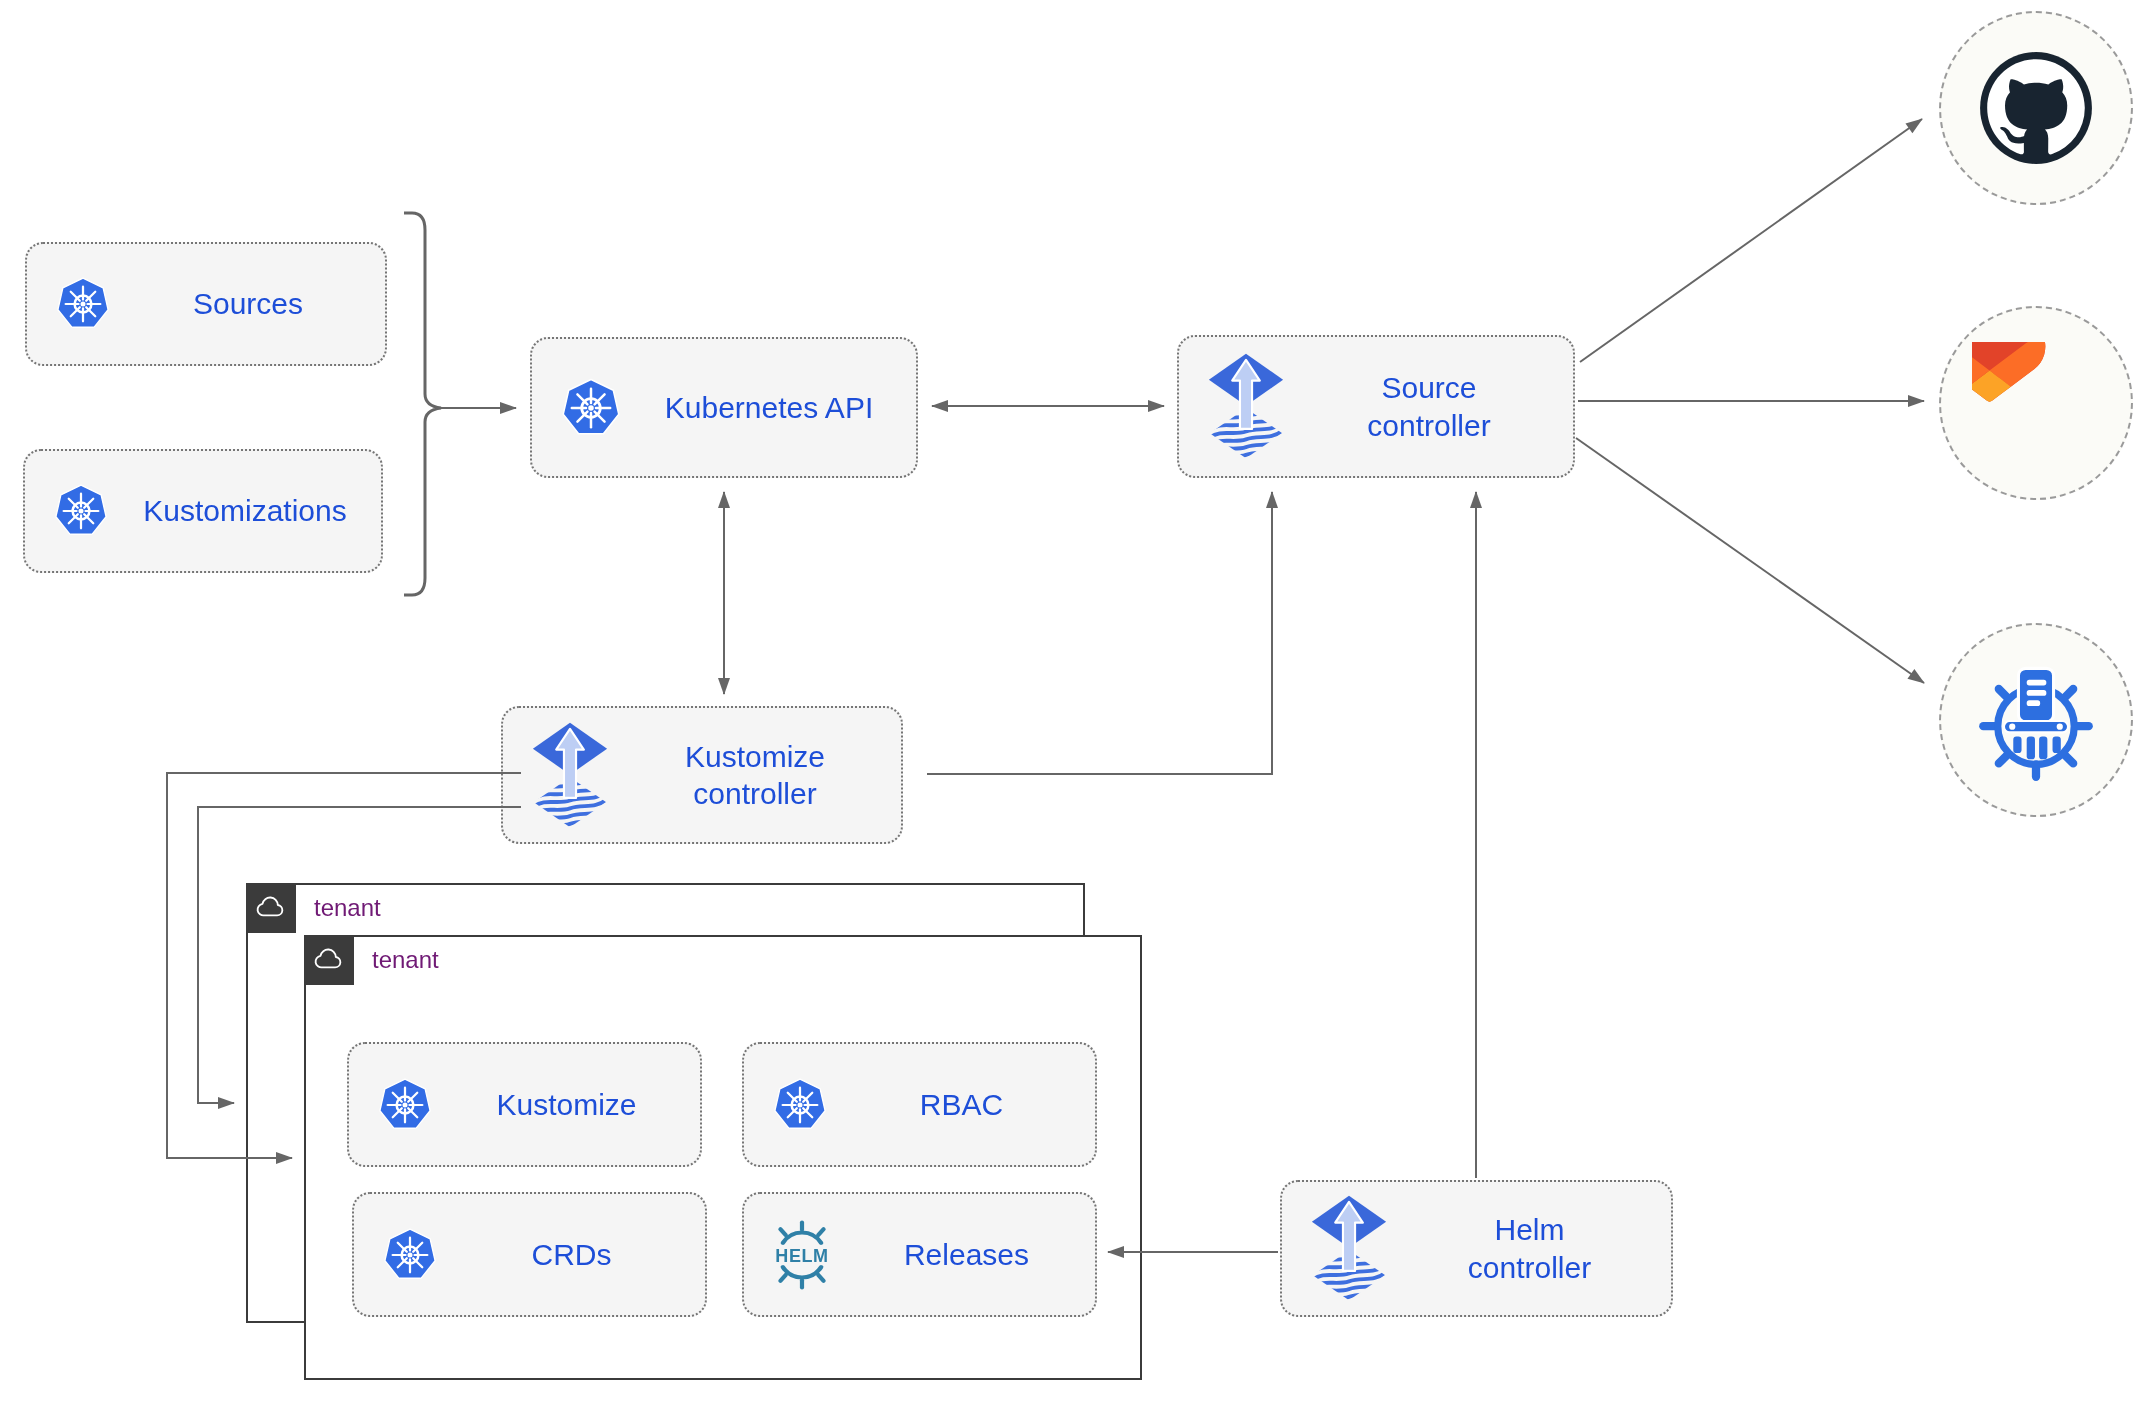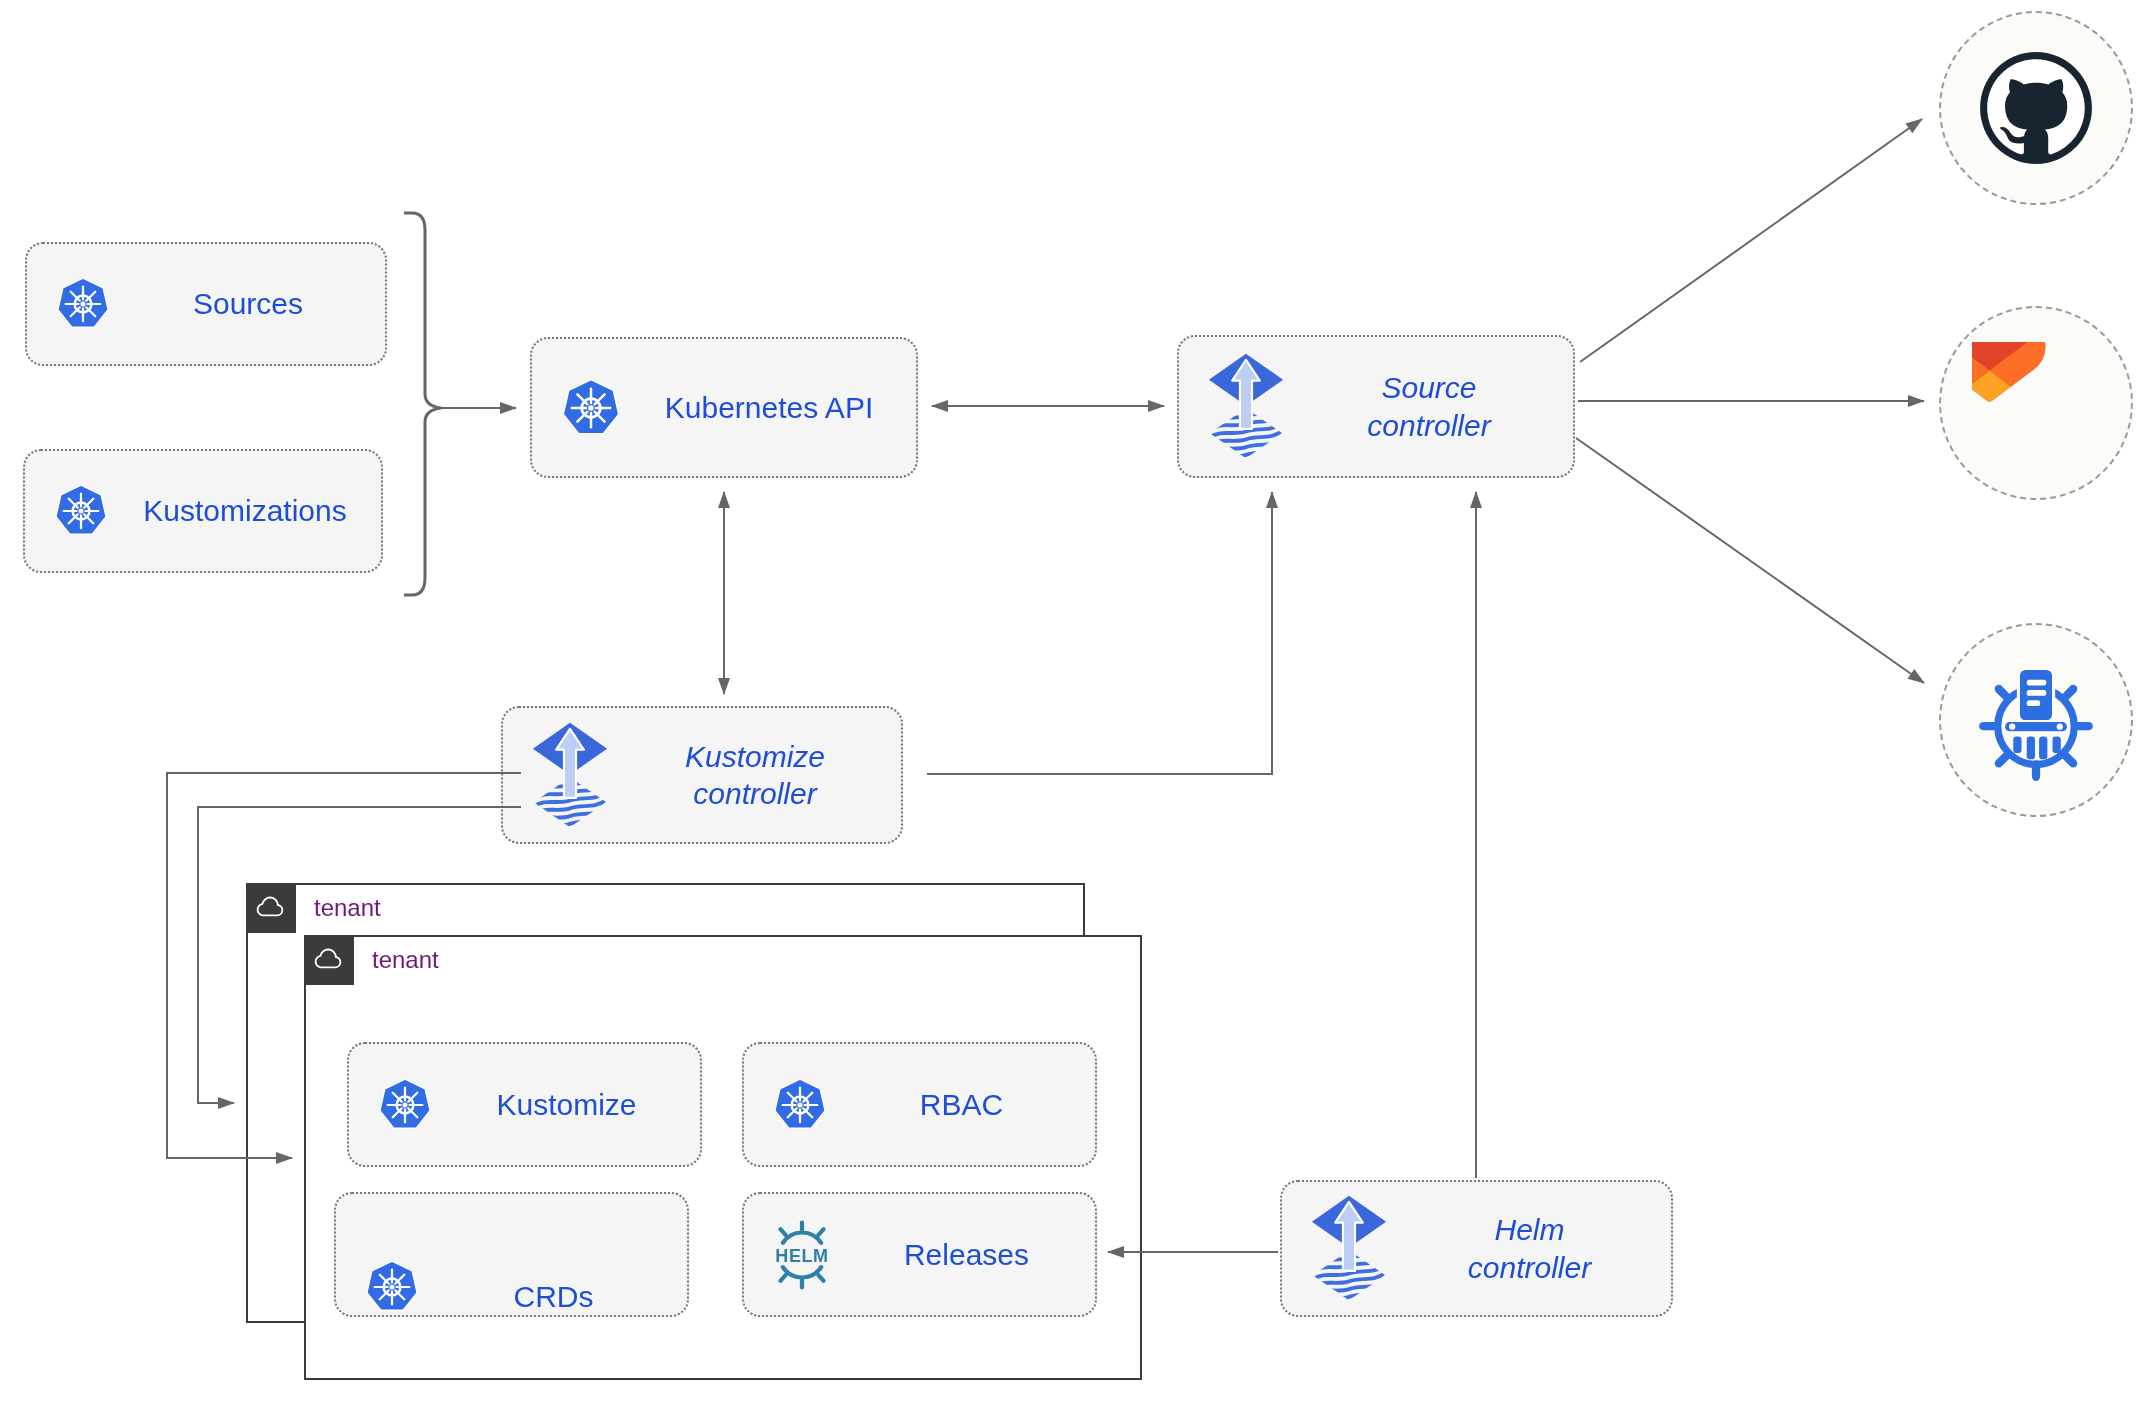--- a/index.html
+++ b/index.html
@@ -12,21 +12,21 @@
     display:flex; align-items:center;
     background:#F5F5F5;
     border:2px dotted #757575;
     border-radius:18px;
   }
   .node .icon { flex:0 0 auto; margin-left:28px; }
   .node-label {
     flex:1; text-align:center;
     font-size:30px; color:#1d4ed8; line-height:1.25;
   }
-  .node-label.stack { max-width:180px; margin:0 auto;font-style:italic; }
+  .node-label.stack { max-width:180px; margin:0 auto; }
 
   
   .tenant {
     position:absolute; box-sizing:border-box;
     background:#ffffff; border:2px solid #3b3b3b;
   }
   .tenant-badge {
     position:absolute; top:-2px; left:-2px; width:50px; height:50px;
     background:#3b3b3b; display:flex; align-items:center; justify-content:center;
   }
@@ -173,21 +173,21 @@
       <span class="node-label">Kustomize</span>
     </div>
 
     <div class="node" style="left:436px; top:105px; width:355px; height:125px;">
       <svg class="icon" width="56" height="56" viewBox="0 0 100 100">
           <use href="#icon-k8s"></use>
         </svg>
       <span class="node-label">RBAC</span>
     </div>
 
-    <div class="node" style="left:28px; top:255px; width:355px; height:125px;align-items:flex-end;">
+    <div class="node" style="left:46px; top:255px; width:355px; height:125px;">
       <svg class="icon" width="56" height="56" viewBox="0 0 100 100">
           <use href="#icon-k8s"></use>
         </svg>
       <span class="node-label">CRDs</span>
     </div>
 
     <div class="node" style="left:436px; top:255px; width:355px; height:125px;">
       <svg class="icon" width="72" height="72" viewBox="0 0 120 120" style="margin-left:22px;">
           <use href="#icon-helm"></use>
         </svg>

